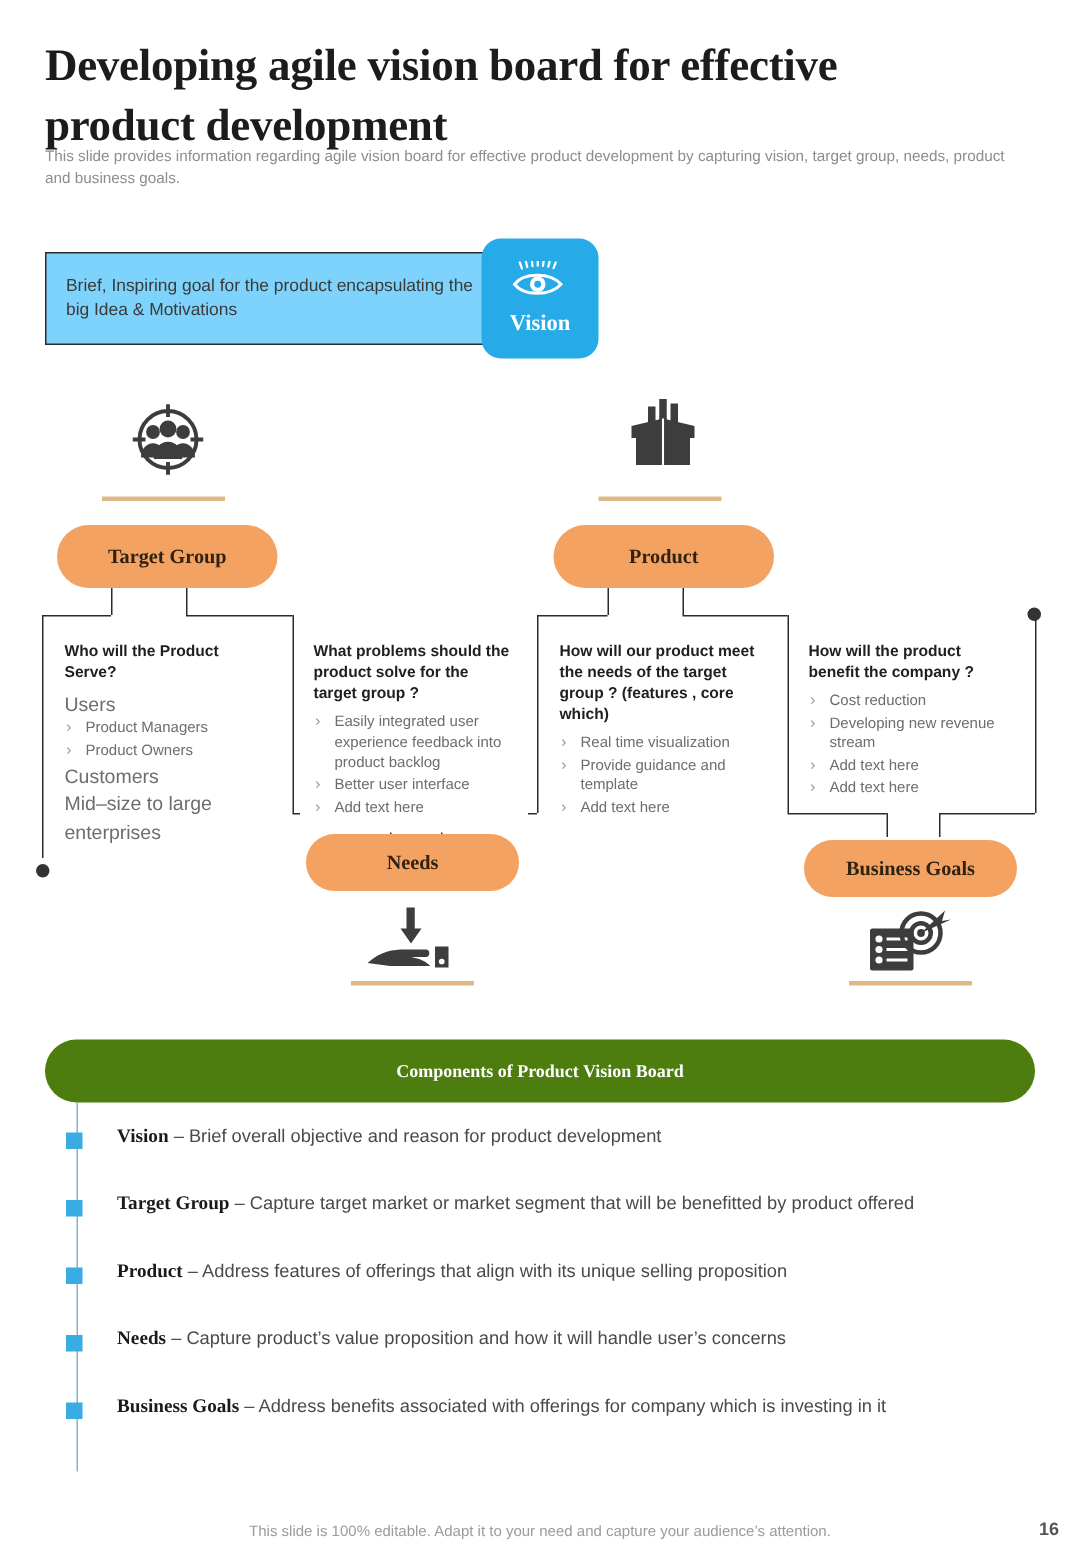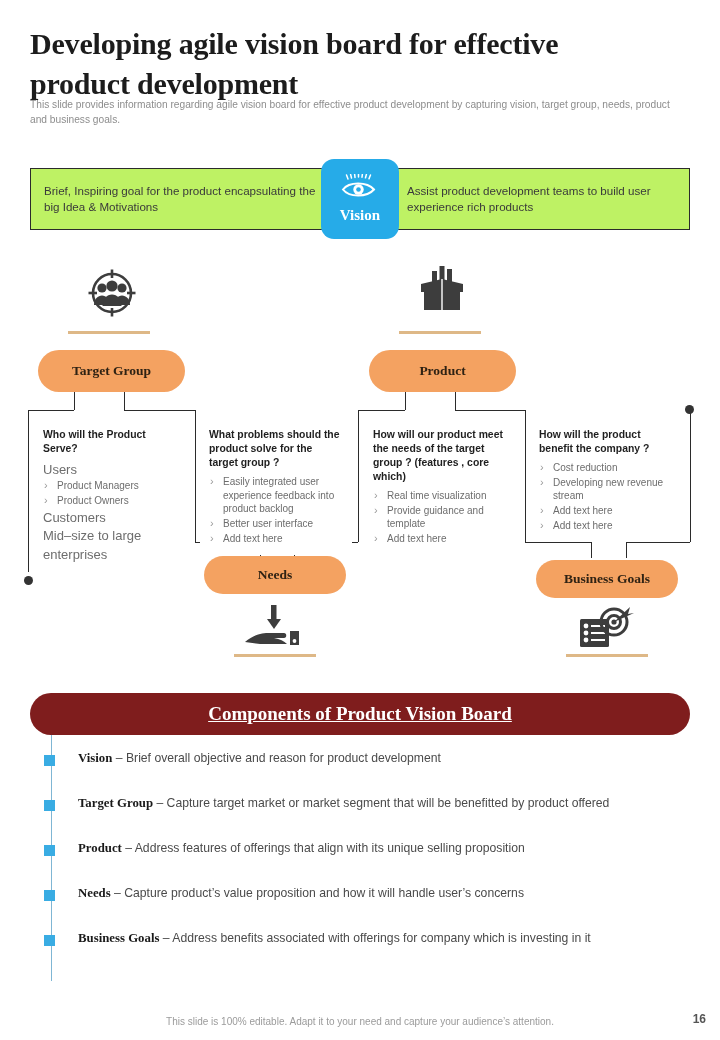--- a/index.html
+++ b/index.html
@@ -20,21 +20,21 @@
   }
   .subtitle {
     position:absolute; left:30px; top:98px; width:645px;
     font-size:10.2px; line-height:1.45; color:#8d8d8d;
   }
 
   
   .vision-band { position:absolute; left:30px; top:168px; width:660px; height:62px; }
   .vision-box {
     position:absolute; top:0; height:62px;
-    border:1px solid #2b2b2b; background:#bef264;
+    border:1px solid #2b2b2b; background:#7dd3fc;
     display:flex; align-items:center;
   }
   .vision-box.left  { left:0;   width:300px; padding-left:13px; }
   .vision-box.right { right:0;  width:300px; padding-left:16px; }
   .vision-box p { font-size:11.6px; line-height:1.42; color:#3a3a3a; }
 
   .vision-pill {
     position:absolute; left:50%; top:-9px; transform:translateX(-50%);
     width:78px; height:80px; border-radius:13px;
     background:#26ABE8;
@@ -78,24 +78,24 @@
 
   
   .ln  { position:absolute; background:#2b2b2b; }
   .vln { width:1px; }
   .hln { height:1px; }
   .dot { position:absolute; width:9px; height:9px; border-radius:50%; background:#333; }
 
   
   .comp-banner {
     position:absolute; left:30px; top:693px; width:660px; height:42px;
-    border-radius:21px; background:#7f1d1d;
+    border-radius:21px; background:#4d7c0f;
     display:flex; align-items:center; justify-content:center;
     font-family:"Liberation Serif", serif; font-weight:700;
-    font-size:19px; color:#ffffff;text-decoration:underline;
+    font-size:12px; color:#ffffff;
   }
   .comp-spine { position:absolute; left:51px; top:735px; width:1.4px; height:246px; background:#7fb6d4; }
   .comp-list { position:absolute; left:42px; top:748px; width:648px; }
   .comp-item { position:relative; min-height:28px; padding-left:36px; margin-bottom:17px; }
   .comp-item .sq {
     position:absolute; left:2px; top:7px; width:11px; height:11px; background:#39ACE3;
   }
   .comp-item .txt { font-size:12.2px; line-height:1.46; color:#4a4a4a; }
   .comp-item .txt b { color:#1a1a1a; font-family:"Liberation Serif", serif; font-weight:700; font-size:12.8px; }
 
@@ -113,23 +113,20 @@
 <body>
 
 <div class="slide">
 
   <div class="title">Developing agile vision board for effective product development</div>
   <div class="subtitle">This slide provides information regarding agile vision board for effective product development by capturing vision, target group, needs, product and business goals.</div>
 
   <div class="vision-band">
     <div class="vision-box left">
       <p>Brief, Inspiring goal for the product encapsulating the big Idea &amp; Motivations</p>
-    </div>
-    <div class="vision-box right">
-      <p>Assist product development teams to build user experience rich products</p>
     </div>
     <div class="vision-pill">
       <span>
         <svg width="40" height="26" viewBox="0 0 40 26">
           <g stroke="#fff" stroke-width="1.5" stroke-linecap="round">
             <line x1="8" y1="5" x2="6.5" y2="1"></line>
               <line x1="11.5" y1="4" x2="10.6" y2="0.4"></line>
             <line x1="15" y1="3.4" x2="14.6" y2="0"></line>
               <line x1="18.5" y1="3.1" x2="18.5" y2="0"></line>
             <line x1="22" y1="3.2" x2="22.4" y2="0"></line>

